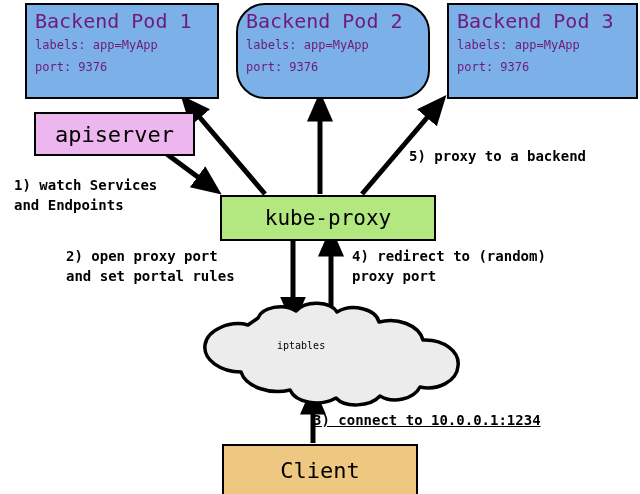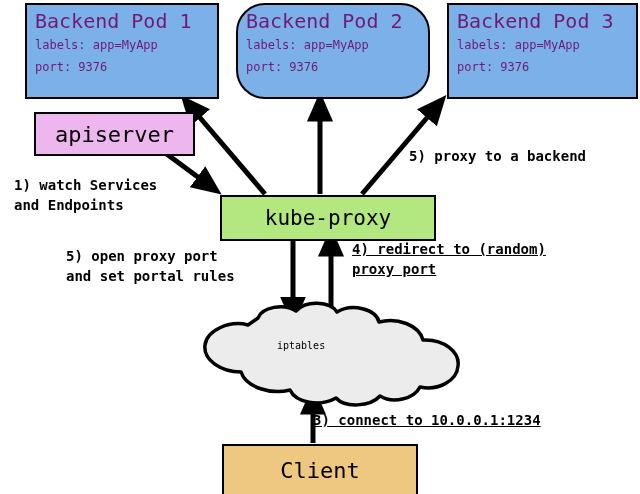--- a/index.html
+++ b/index.html
@@ -158,29 +158,29 @@
   <div class="node-box plain-box" id="client-box" style="left:222px; top:444px; width:196px; height:52px;">
     <span class="lbl">Client</span>
   </div>
 
   <div class="step-label" style="left:14px; top:175px;">
     <div>1) watch Services</div>
     <div>and Endpoints</div>
   </div>
 
   <div class="step-label" style="left:66px; top:246px;">
-    <div>5) open proxy port</div>
+    <div>2) open proxy port</div>
     <div>and set portal rules</div>
   </div>
 
   <div class="step-label" style="left:313px; top:410px;text-decoration:underline;">
     <div>3) connect to 10.0.0.1:1234</div>
   </div>
 
-  <div class="step-label" style="left:352px; top:239px;text-decoration:underline;">
+  <div class="step-label" style="left:352px; top:246px;">
     <div>4) redirect to (random)</div>
     <div>proxy port</div>
   </div>
 
   <div class="step-label" style="left:409px; top:146px;">
     <div>5) proxy to a backend</div>
   </div>
 
 </div>
 

